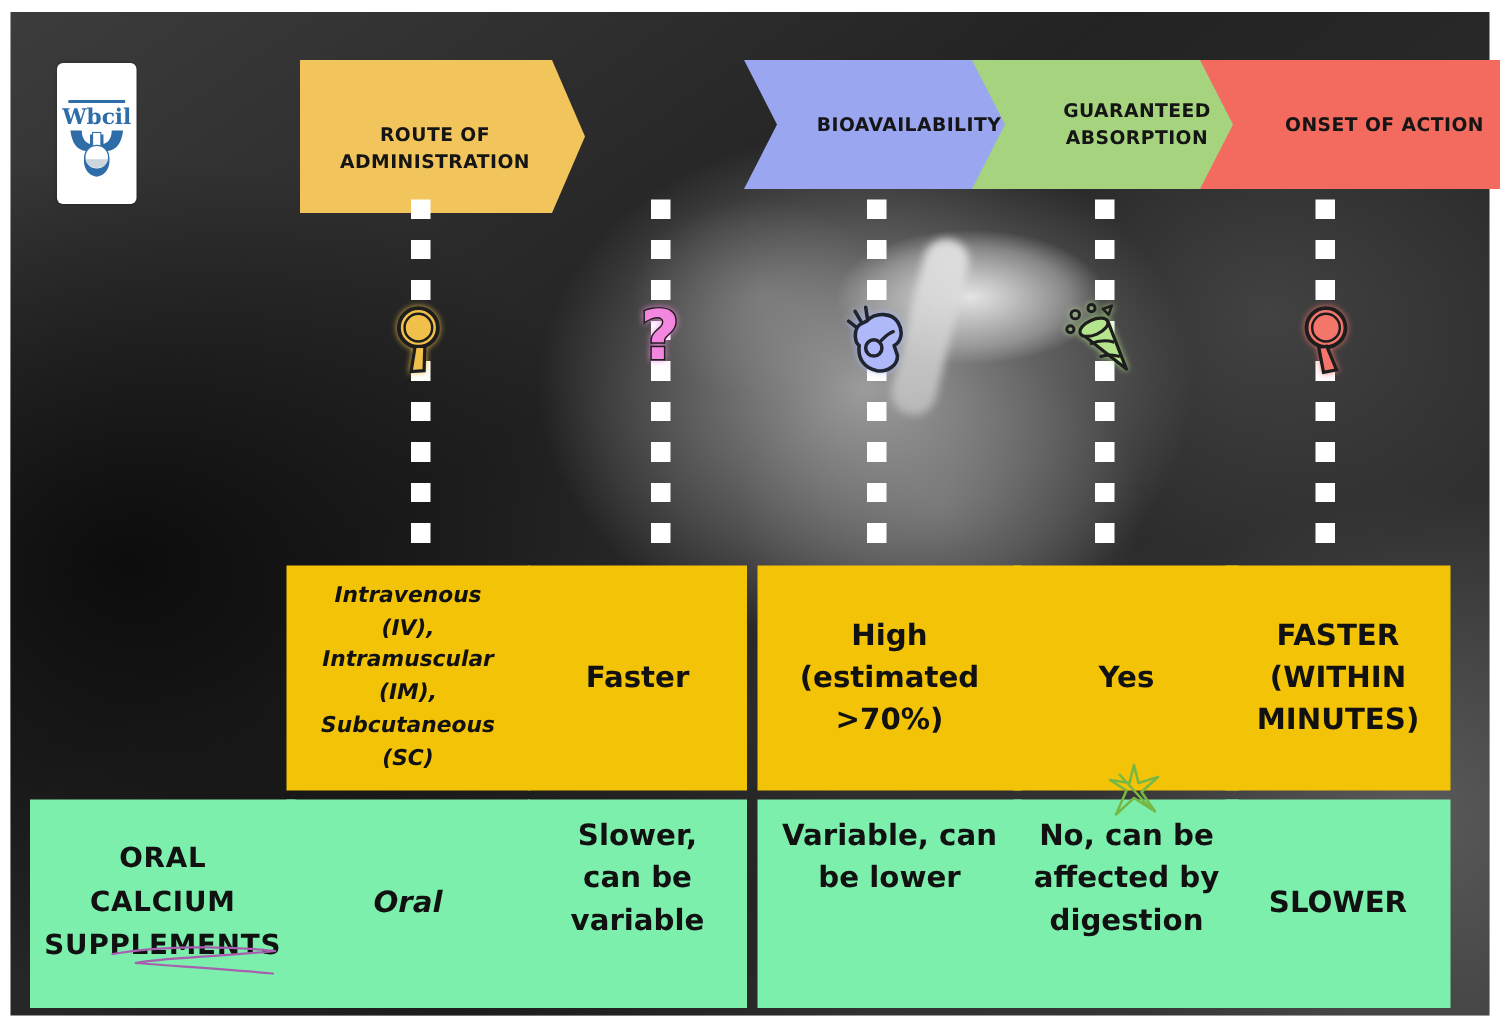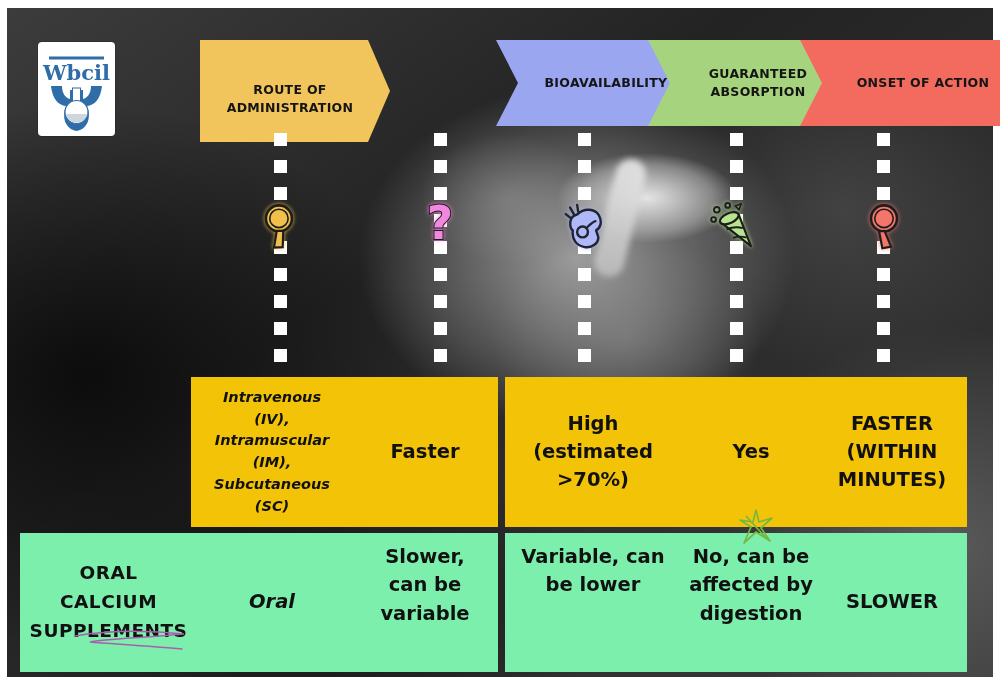--- a/index.html
+++ b/index.html
@@ -13,21 +13,21 @@
       radial-gradient(ellipse 120px 90px at 500px 190px, rgba(140,140,140,.55), transparent 72%),
       radial-gradient(ellipse 180px 140px at 620px 330px, rgba(150,150,150,.5), transparent 75%),
       radial-gradient(ellipse 320px 300px at 95% 80%, rgba(120,120,120,.55), transparent 72%),
       radial-gradient(ellipse 260px 220px at 85% 30%, rgba(90,90,90,.5), transparent 75%),
       radial-gradient(ellipse 420px 340px at 8% 55%, rgba(10,10,10,.92), transparent 80%),
       radial-gradient(ellipse 380px 200px at 30% 90%, rgba(15,15,15,.85), transparent 80%),
       linear-gradient(145deg,#3c3c3c 0%,#232323 38%,#2d2d2d 66%,#3a3a3a 100%);}
   .horn{position:absolute;left:598px;top:150px;width:30px;height:120px;border-radius:16px;
         background:linear-gradient(180deg,#e8e8e8,#bdbdbd);transform:rotate(14deg);filter:blur(3px);opacity:.9;}
   
-  .logo{position:absolute;left:38px;top:42px;width:77px;height:94px;background:#fff;border-radius:4px;
+  .logo{position:absolute;left:38px;top:42px;width:53px;height:94px;background:#fff;border-radius:4px;
         box-shadow:0 0 0 1px rgba(0,0,0,.12);display:flex;align-items:center;justify-content:center;}
   
   .banner{position:absolute;top:40px;height:86px;display:flex;align-items:center;justify-content:center;
           text-align:center;font-weight:800;font-size:12.5px;line-height:1.45;letter-spacing:.3px;color:#151515;}
   .banner .lbl{display:block;}
   .b-first{clip-path:polygon(0 0,calc(100% - 22px) 0,100% 50%,calc(100% - 22px) 100%,0 100%);padding:16px 24px 0 14px;}
   .b-next {clip-path:polygon(0 0,calc(100% - 22px) 0,100% 50%,calc(100% - 22px) 100%,0 100%,22px 50%);padding:0 24px 0 30px;}
   .b1{left:200px;width:152px;background:#F2C45C;}
   .b2{left:344px;width:160px;background:#EF7FD4;}
   .b3{left:496px;width:160px;background:#9AA6F0;}

